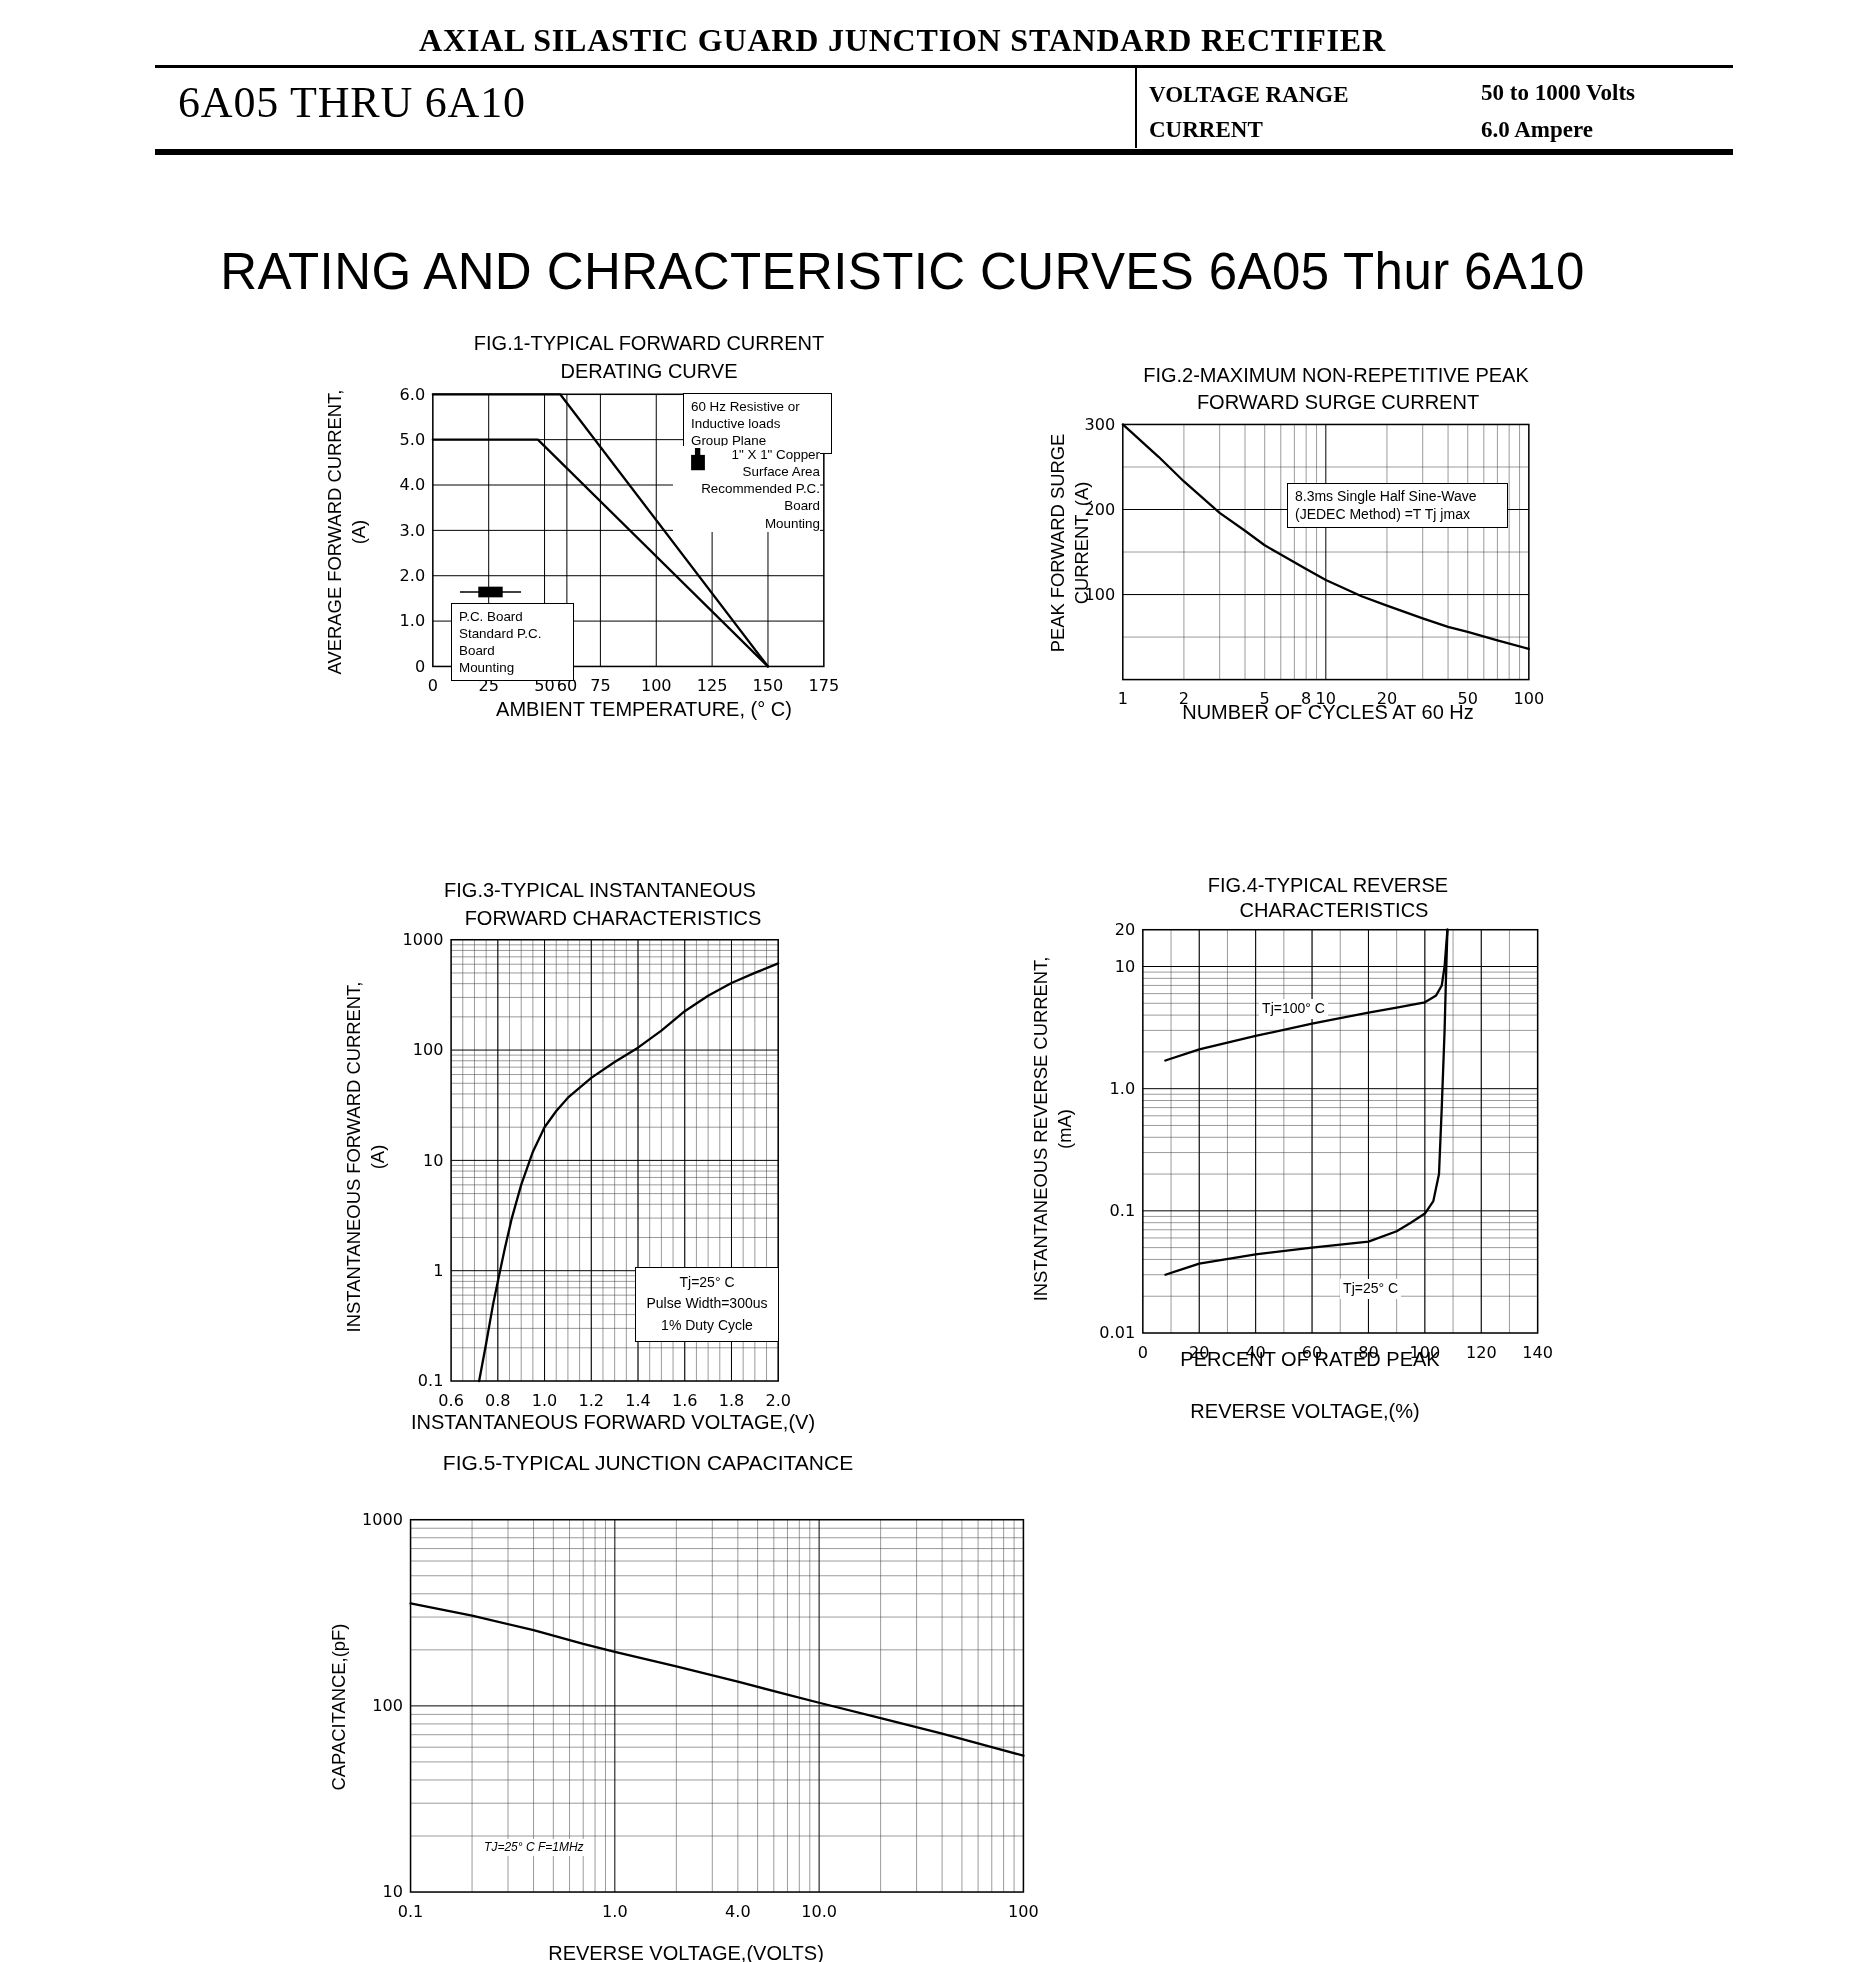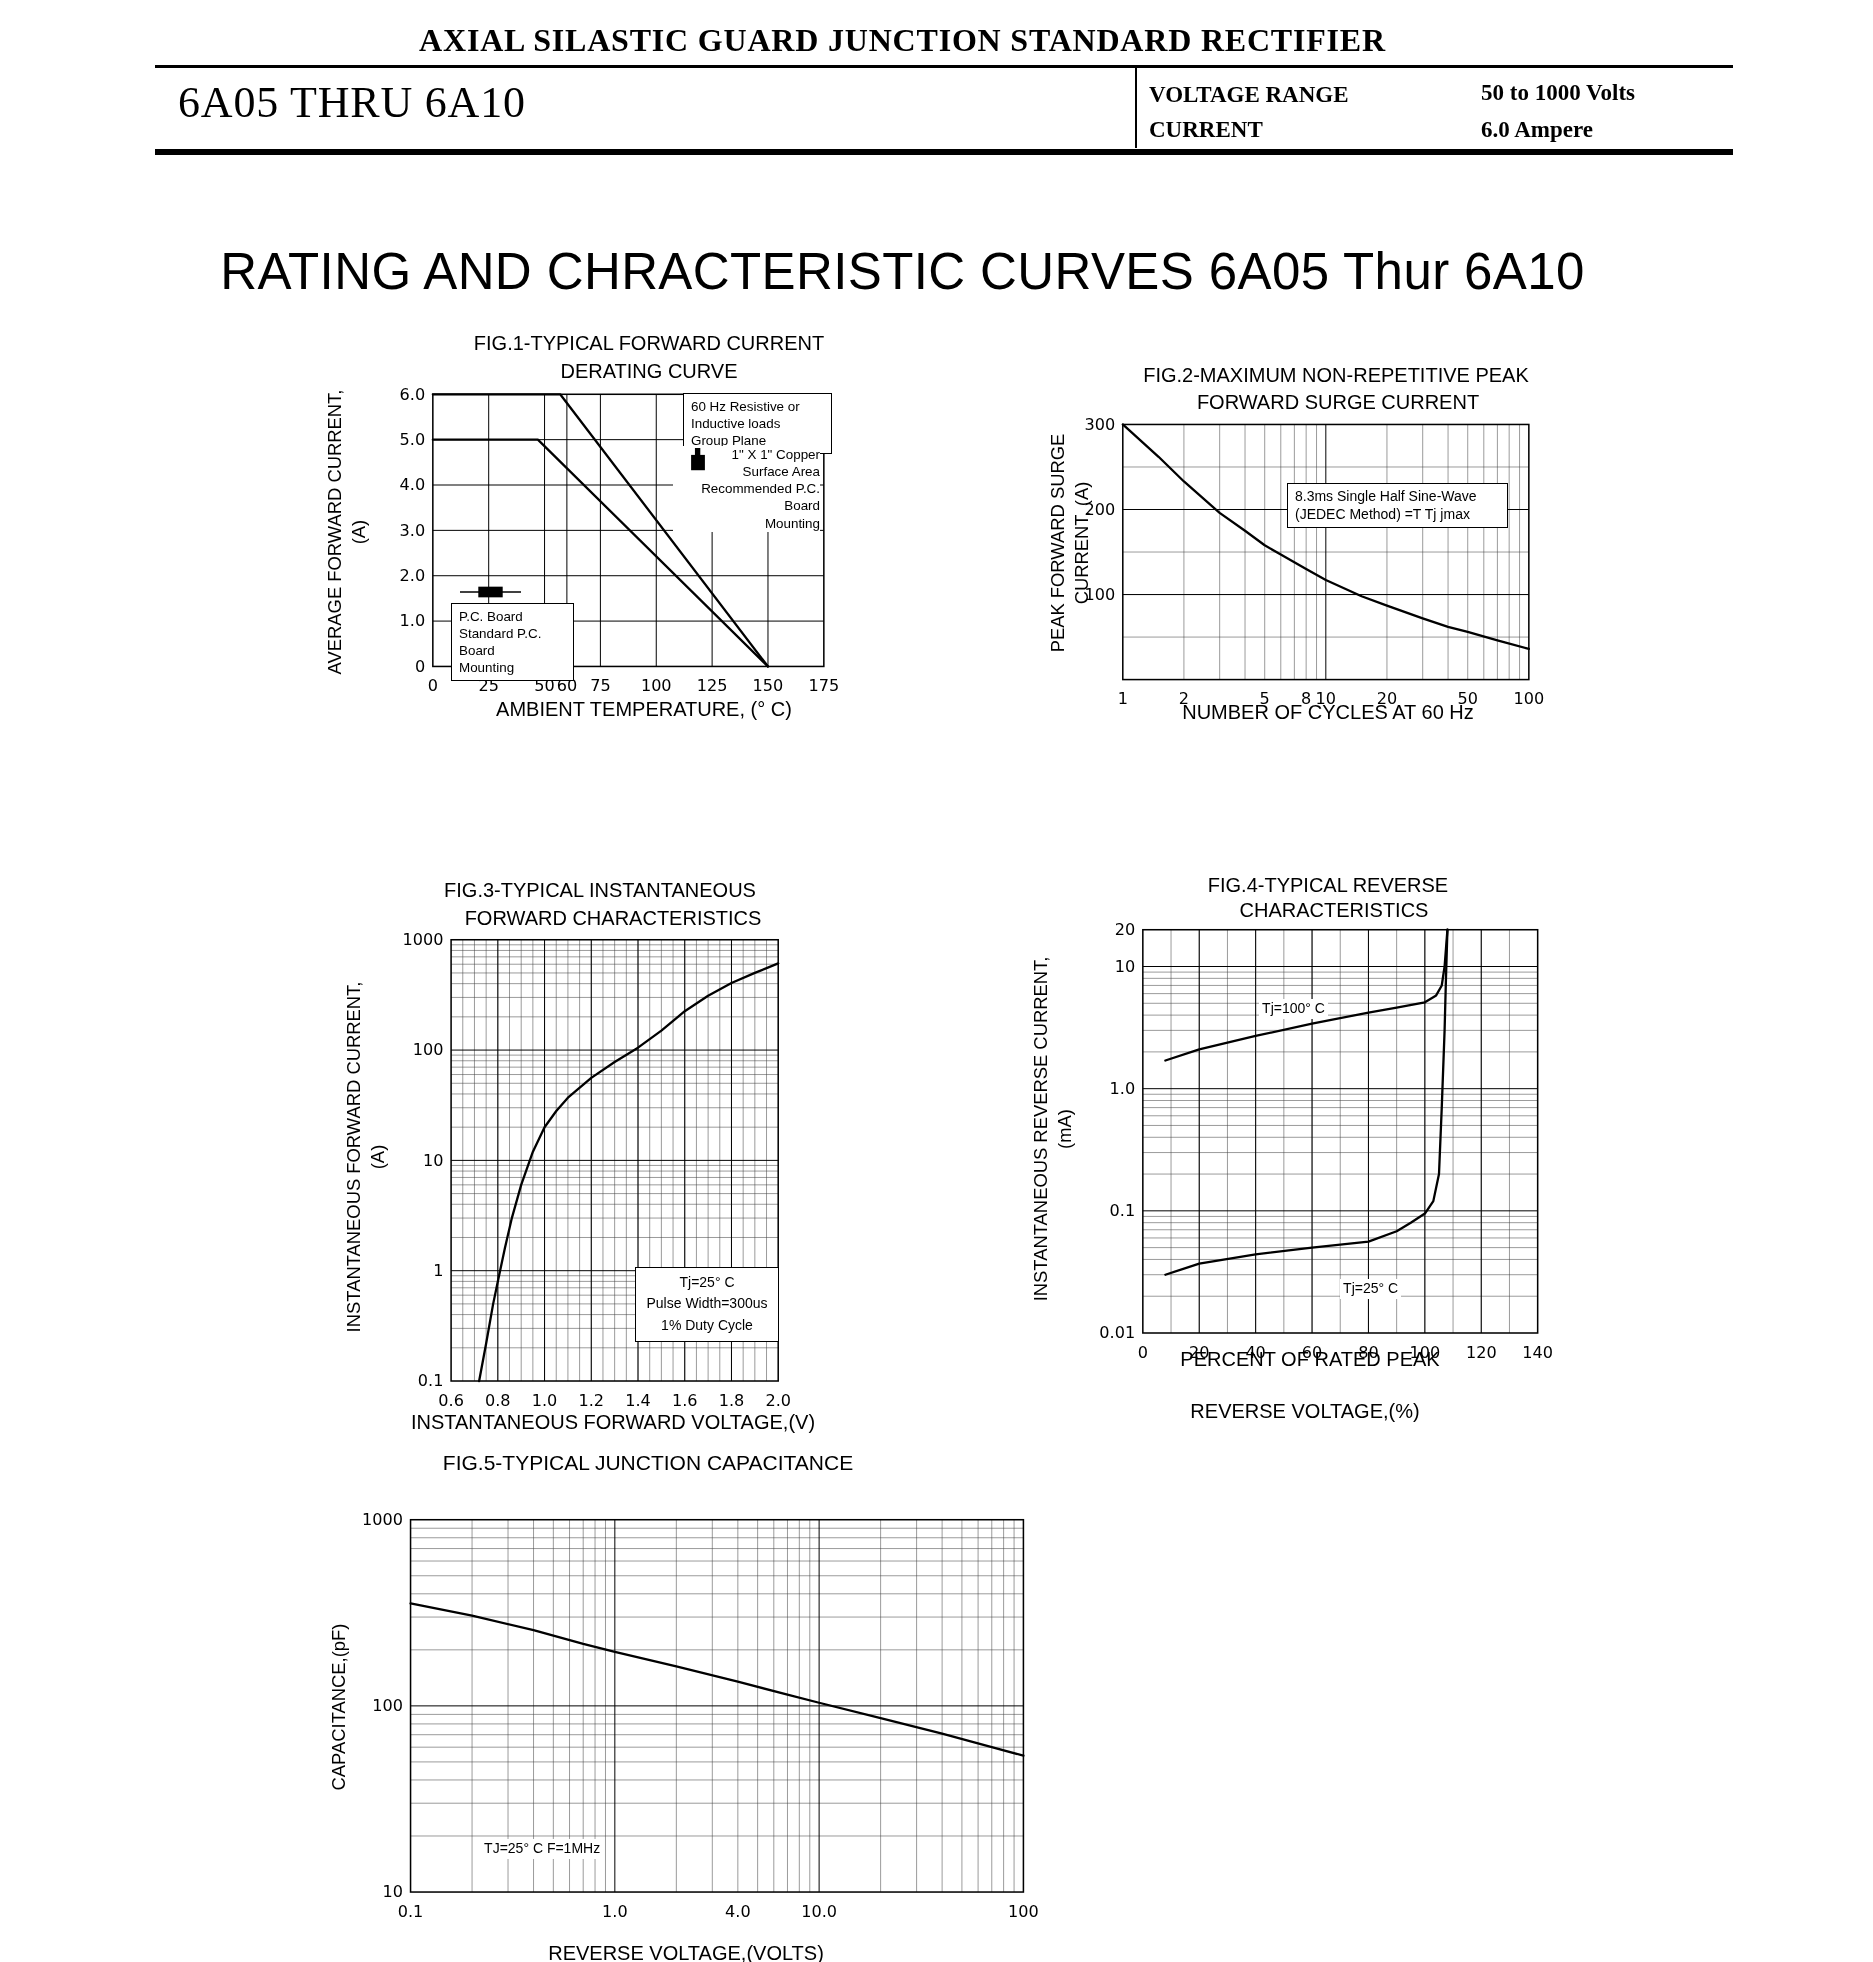--- a/index.html
+++ b/index.html
@@ -412,16 +412,16 @@
         <text x="65" y="21" text-anchor="end" font-size="21">1000</text>
         <path d="M75.0 123.3L155.3 139.3L235.5 158.2L300.4 176.2L341.7 186.5L421.9 205.4L502.2 225.3L567.0 242.3L608.3 252.9L688.6 272.9L768.9 293.1L833.7 310.9L875.0 322.0" fill="none" stroke="#000" stroke-width="3" stroke-linejoin="round" stroke-linecap="round"></path>
       </g>
     </svg>
 
   <div class="abs rot" style="left:339px;top:1702px;">
     <div>CAPACITANCE,(pF)</div>
   </div>
   <div class="abs axistitle" style="left:686px;top:1937px;">REVERSE VOLTAGE,(VOLTS)</div>
 
-  <div class="abs ann" style="left:481px;top:1834px;padding:0.8px 3.1px;font-size:14px;">TJ=25° C F=1MHz</div>
+  <div class="abs ann" style="left:481px;top:1834px;padding:0.8px 3.1px;font-size:12px;font-style:italic;">TJ=25° C F=1MHz</div>
 
 </div>
 
 
 </body></html>

